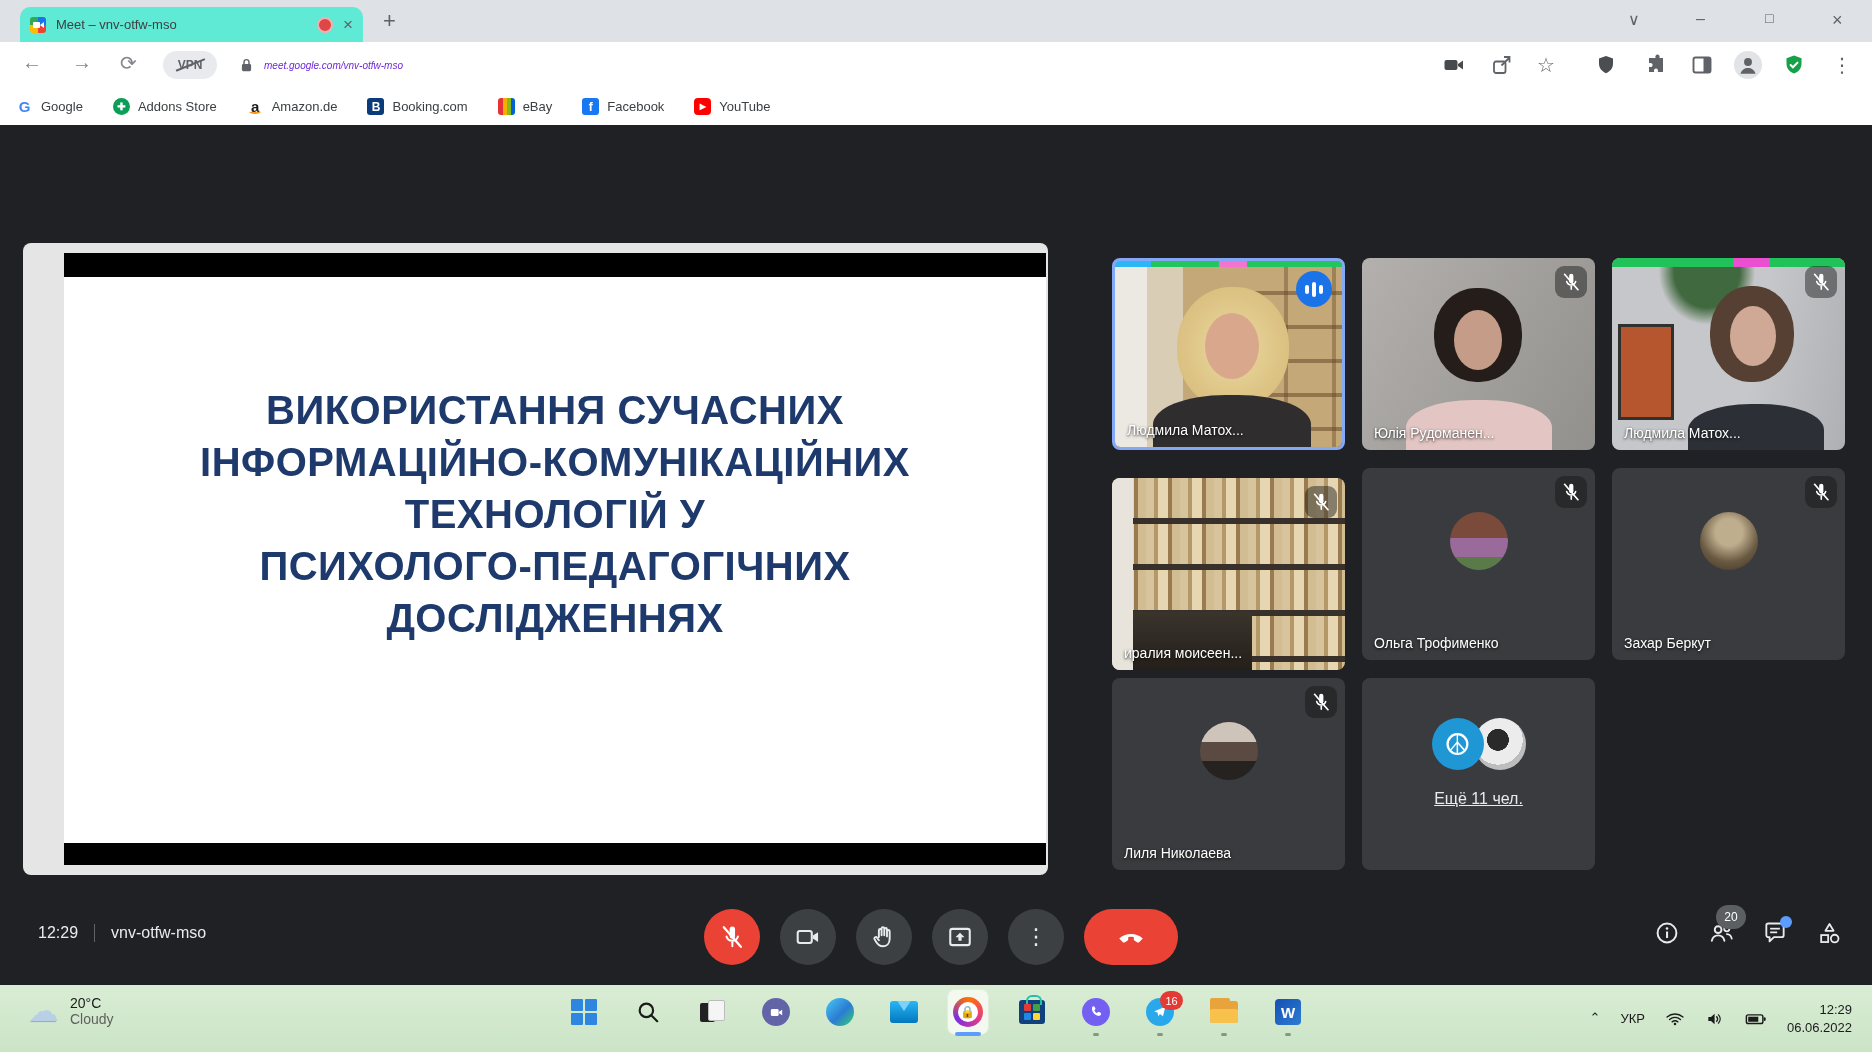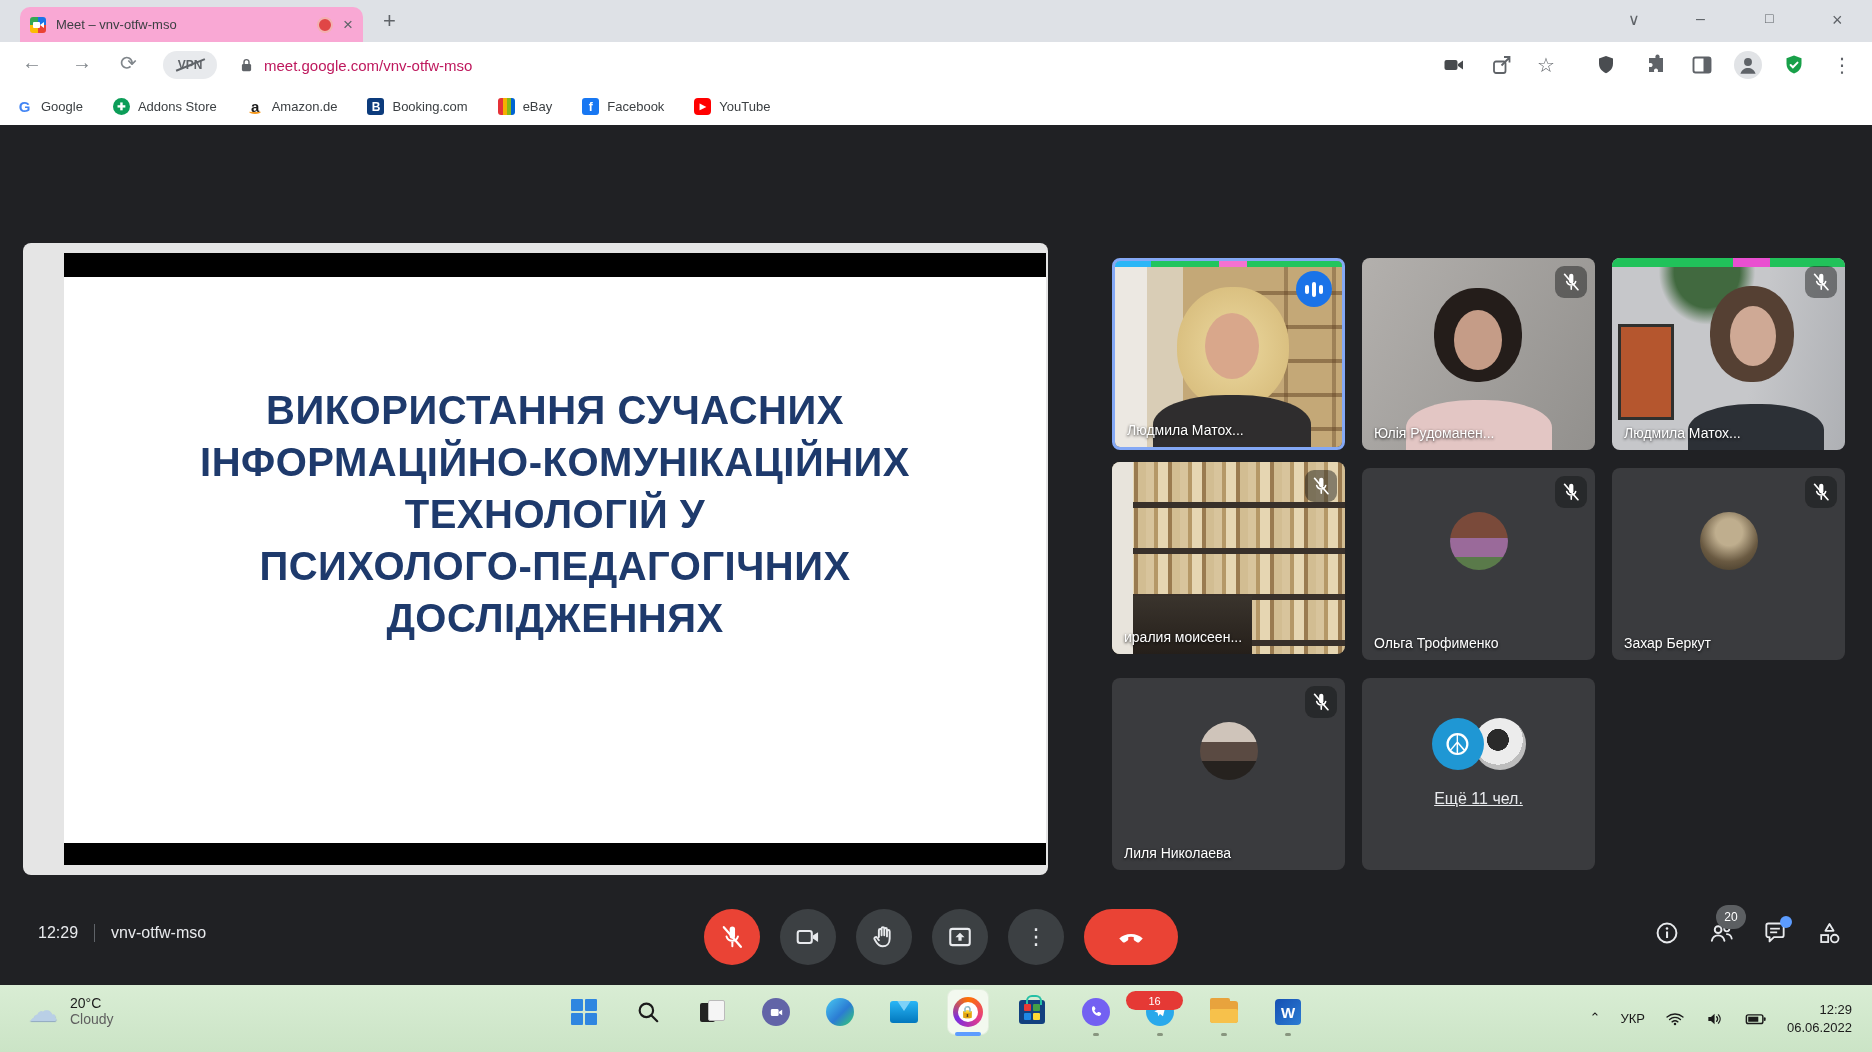--- a/index.html
+++ b/index.html
@@ -1,40 +1,40 @@
 <!DOCTYPE html>
 <html><head>
 <meta charset="utf-8">
 <style>
   html,body{margin:0;padding:0;background:#000;}
   .screen{position:relative;width:1872px;height:1052px;overflow:hidden;
           font-family:"Liberation Sans",sans-serif;background:#202124;}
   
   .tabbar{position:absolute;left:0;top:0;width:100%;height:42px;background:#dee1e6;}
-  .tab{position:absolute;left:20px;top:7px;width:343px;height:35px;background:#f9a8d4;
+  .tab{position:absolute;left:20px;top:7px;width:343px;height:35px;background:#5eead4;
        border-radius:10px 10px 0 0;display:flex;align-items:center;padding:0 10px;box-sizing:border-box;}
   .favicon{width:16px;height:16px;border-radius:3px;margin-right:10px;position:relative;
            background:conic-gradient(#1a73e8 0 25%,#ea4335 25% 50%,#fbbc04 50% 75%,#34a853 75%);}
   .favicon:after{content:"";position:absolute;left:3px;top:5px;width:7px;height:6px;background:#fff;border-radius:1px;}
   .favicon:before{content:"";position:absolute;right:2px;top:5px;border:3px solid transparent;border-right:4px solid #fff;z-index:2;}
   .tab-title{flex:1;font-size:13px;color:#3c4043;white-space:nowrap;overflow:hidden;}
   .rec-dot{width:12px;height:12px;border-radius:50%;background:#e04646;border:2px solid #f3b0b0;margin-right:10px;}
   .gl{color:#5f6368;font-size:15px;line-height:1;}
   .newtab{position:absolute;left:383px;top:8px;font-size:22px;color:#5f6368;}
   .winctl{position:absolute;top:10px;color:#5f6368;font-size:16px;}
   .wc1{left:1628px}.wc2{left:1696px}.wc3{left:1765px;font-size:14px}.wc4{left:1832px;font-size:18px}
   .toolbar{position:absolute;left:0;top:42px;width:100%;height:46px;background:#fff;border-bottom:1px solid #e1e3e6;}
   .nav{position:absolute;top:9px;font-size:20px;color:#80868b;}
   .nv1{left:22px}.nv2{left:72px}.nv3{left:120px}
   .vpnpill{position:absolute;left:163px;top:9px;width:54px;height:28px;border-radius:14px;background:#e8eaed;
            display:flex;align-items:center;justify-content:center;font-size:12px;font-weight:bold;color:#5f6368;}
   .vpnpill i{position:relative;font-style:normal;}
   .vpnpill i:after{content:"";position:absolute;left:-3px;right:-3px;top:46%;height:2px;background:#5f6368;transform:rotate(-22deg);}
   .urlzone{position:absolute;left:238px;top:9px;height:28px;display:flex;align-items:center;gap:9px;}
-  .url{font-size:15px;color:#be185d;}
+  .url{font-size:10px;color:#6d28d9;font-style:italic;}
   .tb-ic{position:absolute;top:11px;width:24px;height:24px;}
   .ti1{left:1442px}.ti2{left:1490px}.ti3{left:1537px;font-size:20px;color:#5f6368}
   .ti4{left:1594px}.ti5{left:1644px}.ti6{left:1690px}
   .ti7{left:1734px;width:28px;height:28px;top:9px;border-radius:50%;background:#e1e3e6;}
   .ti8{left:1782px}.ti9{left:1830px;font-size:20px;color:#5f6368;text-align:center}
   .bookmarks{position:absolute;left:0;top:88px;width:100%;height:37px;background:#fff;
              display:flex;align-items:center;gap:30px;padding-left:16px;box-sizing:border-box;}
   .bm{display:flex;align-items:center;gap:8px;font-size:13px;color:#3c4043;}
   .bmi{width:17px;height:17px;border-radius:3px;display:flex;align-items:center;justify-content:center;
        font-size:12px;font-weight:bold;color:#fff;}
@@ -64,21 +64,21 @@
   .tile .tag{position:absolute;left:12px;bottom:9px;font-size:14px;color:#fff;
              text-shadow:0 1px 3px rgba(0,0,0,.9);z-index:5;}
   .badge-mic{position:absolute;top:8px;right:8px;width:32px;height:32px;border-radius:9px;
              background:rgba(18,19,21,.45);display:flex;align-items:center;justify-content:center;z-index:6;}
   .badge-speak{position:absolute;top:10px;right:10px;width:36px;height:36px;border-radius:50%;background:#1a73e8;
              display:flex;align-items:center;justify-content:center;gap:3px;z-index:6;}
   .badge-speak span{width:4px;border-radius:2px;background:#fff;display:block;}
   .bs1{height:9px}.bs2{height:15px}.bs3{height:9px}
   .t1{left:1112px;top:133px;border:3px solid #84a8f5;box-sizing:border-box;}
   .t2{left:1362px;top:133px}.t3{left:1612px;top:133px}
-  .t4{left:1112px;top:337px}.t5{left:1362px;top:343px}.t6{left:1612px;top:343px}
+  .t4{left:1112px;top:353px}.t5{left:1362px;top:343px}.t6{left:1612px;top:343px}
   .t7{left:1112px;top:553px}.t8{left:1362px;top:553px}
   .t9{left:1612px;top:575px;height:165px;}
   .vbg{position:absolute;inset:0;}
   .t1 .vbg{background:linear-gradient(90deg,#ece8e2 0 14%,#d9cdb6 14% 30%,#c4a877 30% 100%);}
   .t1 .shelves{position:absolute;left:55%;right:0;top:0;bottom:0;
      background:repeating-linear-gradient(180deg,rgba(95,65,35,0) 0 30px,rgba(95,65,35,.5) 30px 34px),
                 repeating-linear-gradient(90deg,rgba(95,65,35,0) 0 44px,rgba(95,65,35,.38) 44px 48px);}
   .glitch{position:absolute;left:0;right:0;top:0;height:6px;z-index:4;
      background:linear-gradient(90deg,#2bb6f6 0 16%,#22c55e 16% 46%,#f472d0 46% 58%,#22c55e 58% 100%);}
   .t3 .glitch{height:9px;background:linear-gradient(90deg,#21c25a 0 52%,#e94fd0 52% 68%,#21c25a 68% 100%);}
@@ -162,21 +162,21 @@
   .ic-avg .lock{position:absolute;inset:0;display:flex;align-items:center;justify-content:center;z-index:2;font-size:12px;color:#333;}
   .ic-store{width:26px;height:24px;background:#12407f;border-radius:3px;position:relative;}
   .ic-store:before{content:"";position:absolute;left:7px;top:-5px;width:12px;height:8px;border:2px solid #23c0a5;border-bottom:none;border-radius:6px 6px 0 0;}
   .ic-store .grid{position:absolute;left:5px;top:4px;display:grid;grid-template-columns:7px 7px;grid-template-rows:7px 7px;gap:2px;}
   .ic-store .grid b{border-radius:1px;}
   .g1{background:#e53935}.g2{background:#43a047}.g3{background:#1e88e5}.g4{background:#fdd835}
   .ic-viber{width:28px;height:28px;border-radius:50%;background:#7360f2;display:flex;align-items:center;justify-content:center;position:relative;}
   .ic-viber:after{content:"";position:absolute;left:4px;bottom:-4px;border:5px solid transparent;border-top-color:#7360f2;transform:rotate(20deg);}
   .ic-tg{width:28px;height:28px;border-radius:50%;background:#29a9eb;display:flex;align-items:center;justify-content:center;position:relative;}
   .tg-badge{position:absolute;top:-7px;right:-9px;min-width:19px;height:19px;border-radius:10px;background:#e53935;color:#fff;
-     font-size:11px;display:flex;align-items:center;justify-content:center;padding:0 19px;z-index:3;}
+     font-size:11px;display:flex;align-items:center;justify-content:center;padding:0 2px;z-index:3;}
   .ic-folder{width:28px;height:22px;position:relative;}
   .ic-folder .back{position:absolute;inset:0;background:#e8a33d;border-radius:3px;}
   .ic-folder .frontt{position:absolute;left:0;right:0;bottom:0;height:14px;background:#f7c14b;border-radius:2px 2px 3px 3px;}
   .ic-folder .tab{position:absolute;left:0;top:-3px;width:12px;height:6px;background:#e8a33d;border-radius:2px 2px 0 0;}
   .ic-word{width:26px;height:26px;border-radius:4px;background:linear-gradient(135deg,#1650b3,#2b7cd3);
      color:#fff;font-weight:bold;font-size:15px;display:flex;align-items:center;justify-content:center;}
   .tray{position:absolute;right:20px;top:0;height:67px;display:flex;align-items:center;gap:20px;}
   .tray .chev{font-size:13px;color:#1b1b1b;transform:translateY(-1px);}
   .tray .lang{font-size:13px;color:#1b1b1b;}
   .clock{text-align:right;font-size:13px;color:#1b1b1b;line-height:1.35;}

